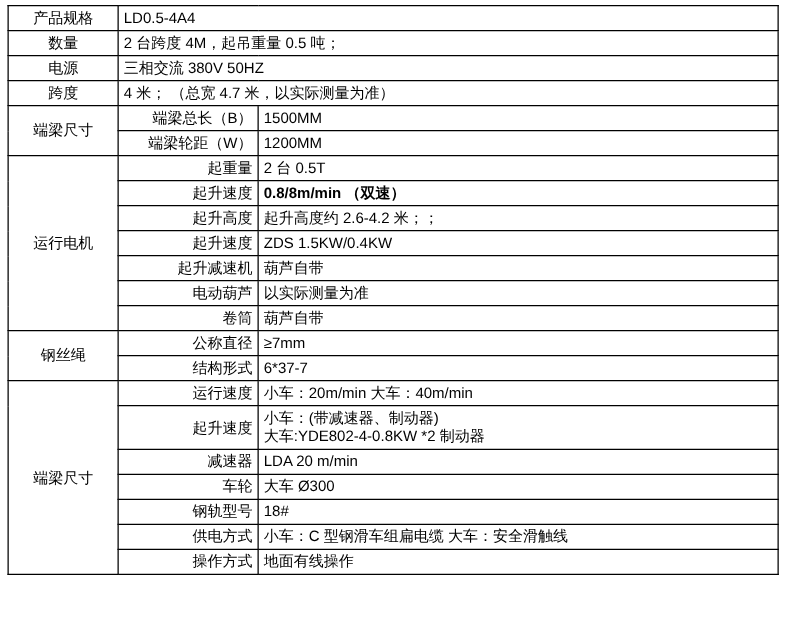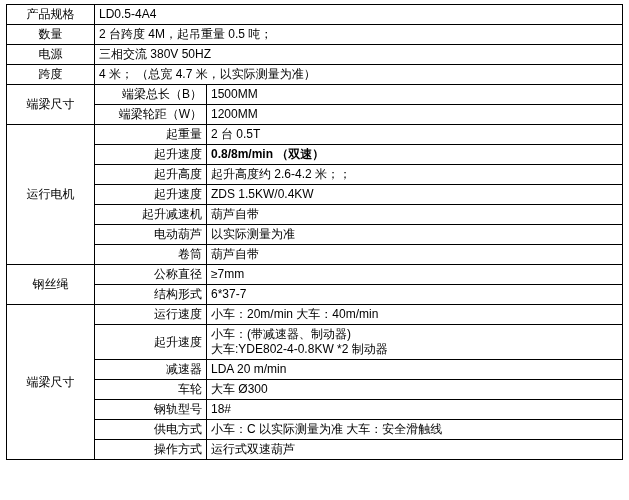--- a/index.html
+++ b/index.html
@@ -151,22 +151,22 @@
       <tr>
         <td class="label-b">车轮</td>
         <td class="value">大车 Ø300</td>
       </tr>
       <tr>
         <td class="label-b">钢轨型号</td>
         <td class="value">18#</td>
       </tr>
       <tr>
         <td class="label-b">供电方式</td>
-        <td class="value">小车：C 以实际测量为准      大车：安全滑触线</td>
+        <td class="value">小车：C 型钢滑车组扁电缆      大车：安全滑触线</td>
       </tr>
       <tr>
         <td class="label-b">操作方式</td>
-        <td class="value">运行式双速葫芦</td>
+        <td class="value">地面有线操作</td>
       </tr>
 
     </tbody>
   </table>
 </div>
 
 </body></html>

